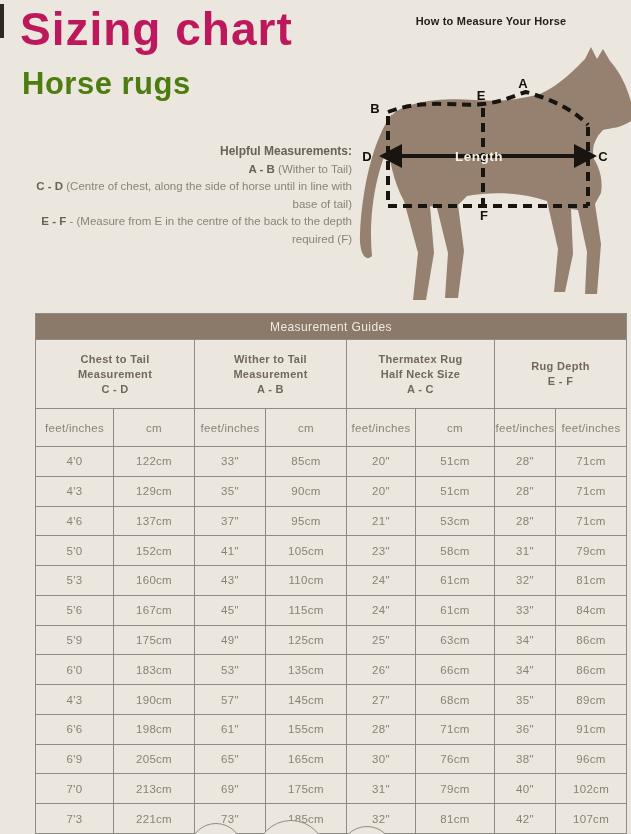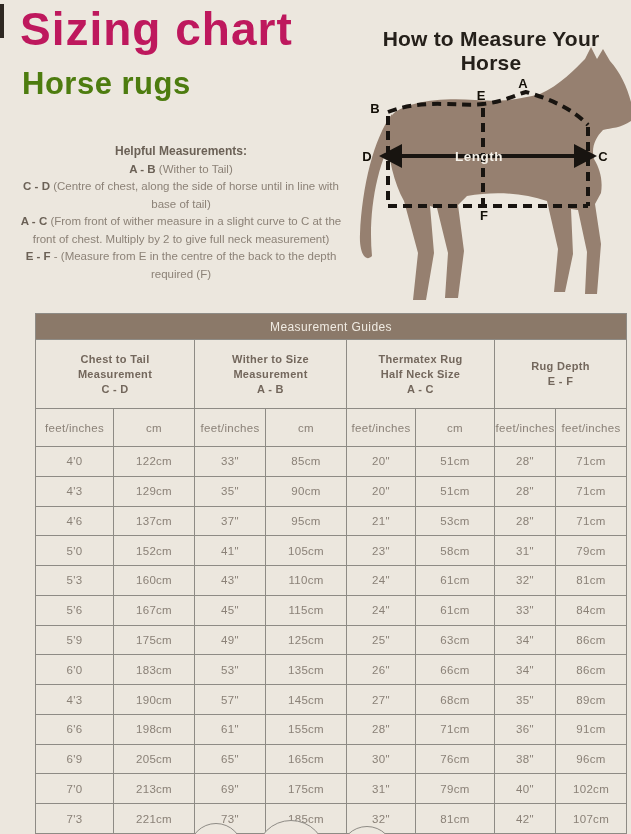--- a/index.html
+++ b/index.html
@@ -11,25 +11,25 @@
   .title{
     position:absolute;left:20px;top:2px;font-size:46px;font-weight:bold;
     color:#be185d;letter-spacing:1px;text-align:right;
   }
   .subtitle{
     position:absolute;left:22px;top:66px;font-size:31px;font-weight:bold;
     color:#4d7c0f;letter-spacing:0.5px;
   }
   .measure-heading{
     position:absolute;left:358px;top:15px;width:266px;text-align:center;
-    font-size:21px;font-weight:bold;color:#25201a;letter-spacing:0.2px;margin-top:12px;
+    font-size:11px;font-weight:bold;color:#25201a;letter-spacing:0.2px;
   }
   .horse-svg{position:absolute;left:345px;top:46px;}
   .helpful{
-    position:absolute;left:10px;top:143px;width:342px;text-align:center;
+    position:absolute;left:10px;top:143px;width:342px;text-align:right;
     font-size:11.5px;line-height:17.5px;color:#8c8277;
   }
   .helpful .hm-heading{font-weight:bold;color:#6b6156;font-size:12px;}
   .helpful b{color:#6b6156;}
   .table-wrap{position:absolute;left:35px;top:313px;width:591px;height:513px;}
   table.sizing{
     border-collapse:collapse;table-layout:fixed;width:591px;height:521px;
     font-size:11.5px;color:#8a8177;letter-spacing:0.3px;
   }
   table.sizing td,table.sizing th{
@@ -87,21 +87,20 @@
       <text x="22" y="115">D</text>
       <text x="258" y="115">C</text>
       <text x="139" y="174">F</text>
     </g>
   </svg>
 
   <div class="helpful">
     <div class="hm-heading">Helpful Measurements:</div>
     <div class="hm-item"><b>A - B</b><span> (Wither to Tail)</span></div>
     <div class="hm-item"><b>C - D</b><span> (Centre of chest, along the side of horse until in line with base of tail)</span></div>
-    <div class="hm-item"><b>A - C</b><span> (From front of wither measure in a slight curve to C at the front of chest. Multiply by 2 to give full neck measurement)</span></div>
     <div class="hm-item"><b>E - F</b><span> - (Measure from E in the centre of the back to the depth required (F)</span></div>
   </div>
 
   <div class="table-wrap">
     <table class="sizing">
       <colgroup>
         <col style="width:78px">
           <col style="width:81px">
           <col style="width:71px">
           <col style="width:81px">
@@ -114,21 +113,21 @@
         <tr>
           <td colspan="8" class="caption">Measurement Guides</td>
         </tr>
         <tr class="group-row">
           <th colspan="2">
             <div>Chest to Tail</div>
             <div>Measurement</div>
             <div>C - D</div>
           </th>
           <th colspan="2">
-            <div>Wither to Size</div>
+            <div>Wither to Tail</div>
             <div>Measurement</div>
             <div>A - B</div>
           </th>
           <th colspan="2">
             <div>Thermatex Rug</div>
             <div>Half Neck Size</div>
             <div>A - C</div>
           </th>
           <th colspan="2">
             <div>Rug Depth</div>

